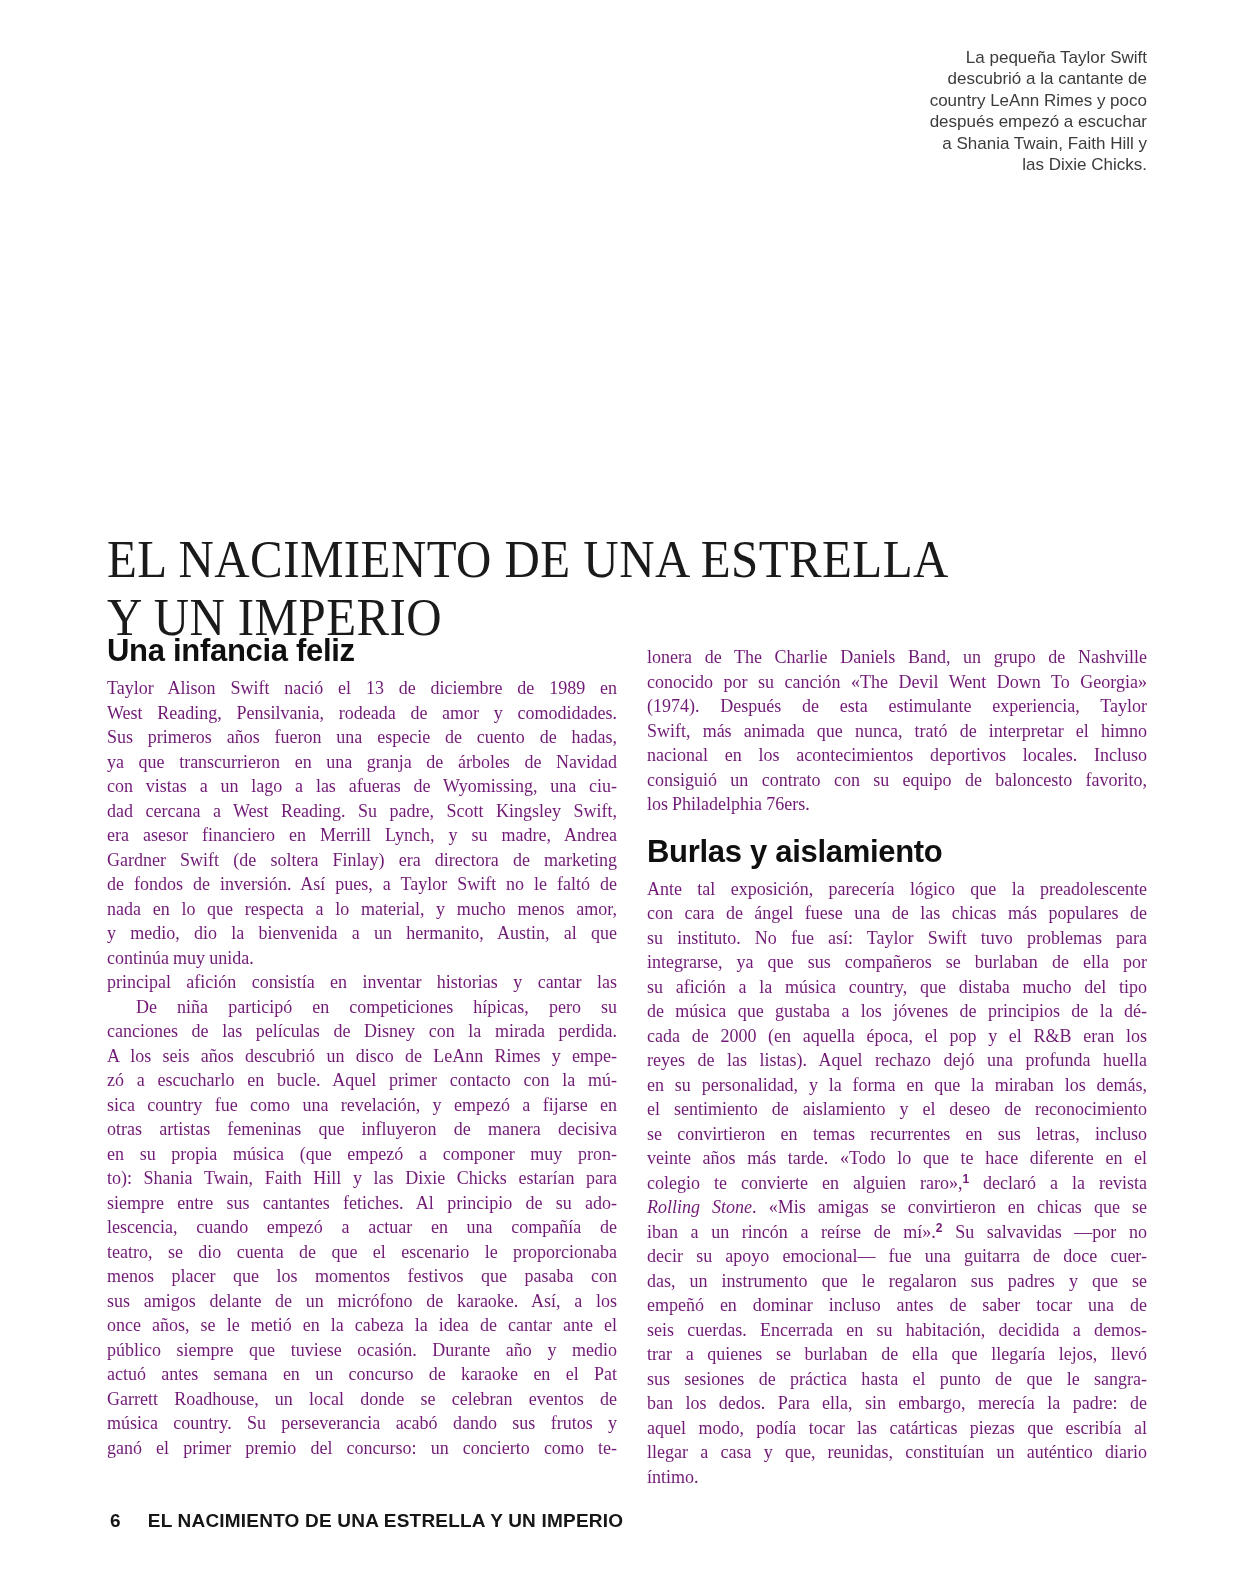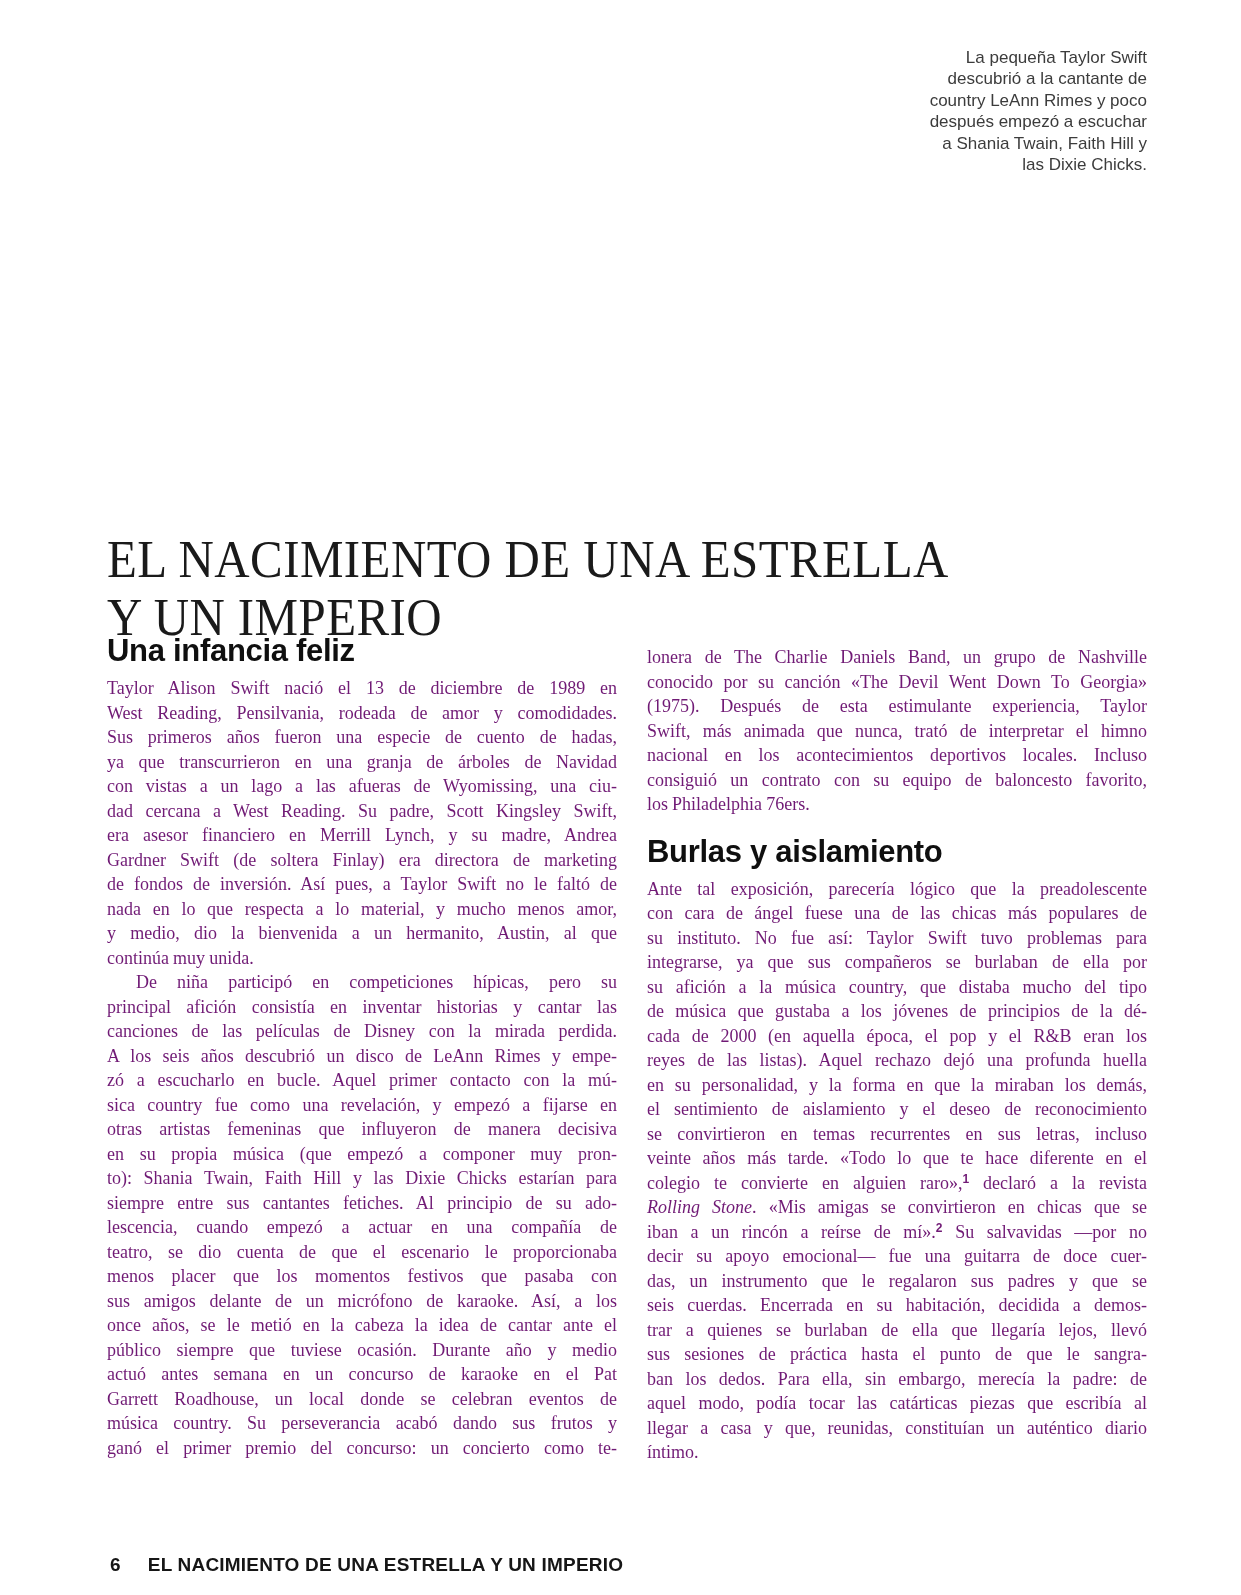--- a/index.html
+++ b/index.html
@@ -36,21 +36,21 @@
   .line.end   { text-align-last:left; }
   .line.first { text-indent:29px; }
   .italic { font-style:italic; }
   .sup {
     font-family:"Liberation Sans", sans-serif; font-weight:700;
     font-size:12px; vertical-align:6px; line-height:0;
   }
   .footer {
     position:absolute; left:110px; top:1510px;
     font-family:"Liberation Sans", sans-serif; font-weight:700;
-    font-size:19px; color:#161616; letter-spacing:0.2px;margin-top:44px;
+    font-size:19px; color:#161616; letter-spacing:0.2px;
   }
   .footer .num { margin-right:27px; }
 </style>
 </head>
 <body>
 
 <div class="page">
 
   <div class="caption">
       <div class="pline">La pequeña Taylor Swift</div>
@@ -77,22 +77,22 @@
           <div class="line"><span>con vistas a un lago a las afueras de Wyomissing, una ciu-</span></div>
           <div class="line"><span>dad cercana a West Reading. Su padre, Scott Kingsley Swift,</span></div>
           <div class="line"><span>era asesor financiero en Merrill Lynch, y su madre, Andrea</span></div>
           <div class="line"><span>Gardner Swift (de soltera Finlay) era directora de marketing</span></div>
           <div class="line"><span>de fondos de inversión. Así pues, a Taylor Swift no le faltó de</span></div>
           <div class="line"><span>nada en lo que respecta a lo material, y mucho menos amor,</span></div>
           <div class="line"><span>y medio, dio la bienvenida a un hermanito, Austin, al que</span></div>
           <div class="line end"><span>continúa muy unida.</span></div>
         </div>
         <div class="para">
+          <div class="line"><span>principal afición consistía en inventar historias y cantar las</span></div>
           <div class="line first"><span>De niña participó en competiciones hípicas, pero su</span></div>
-          <div class="line"><span>principal afición consistía en inventar historias y cantar las</span></div>
           <div class="line"><span>canciones de las películas de Disney con la mirada perdida.</span></div>
           <div class="line"><span>A los seis años descubrió un disco de LeAnn Rimes y empe-</span></div>
           <div class="line"><span>zó a escucharlo en bucle. Aquel primer contacto con la mú-</span></div>
           <div class="line"><span>sica country fue como una revelación, y empezó a fijarse en</span></div>
           <div class="line"><span>otras artistas femeninas que influyeron de manera decisiva</span></div>
           <div class="line"><span>en su propia música (que empezó a componer muy pron-</span></div>
           <div class="line"><span>to): Shania Twain, Faith Hill y las Dixie Chicks estarían para</span></div>
           <div class="line"><span>siempre entre sus cantantes fetiches. Al principio de su ado-</span></div>
           <div class="line"><span>lescencia, cuando empezó a actuar en una compañía de</span></div>
           <div class="line"><span>teatro, se dio cuenta de que el escenario le proporcionaba</span></div>
@@ -103,21 +103,21 @@
           <div class="line"><span>actuó antes semana en un concurso de karaoke en el Pat</span></div>
           <div class="line"><span>Garrett Roadhouse, un local donde se celebran eventos de</span></div>
           <div class="line"><span>música country. Su perseverancia acabó dando sus frutos y</span></div>
           <div class="line"><span>ganó el primer premio del concurso: un concierto como te-</span></div>
         </div>
       </div>
     <div class="col-right">
         <div class="para">
           <div class="line"><span>lonera de The Charlie Daniels Band, un grupo de Nashville</span></div>
           <div class="line"><span>conocido por su canción «The Devil Went Down To Georgia»</span></div>
-          <div class="line"><span>(1975). Después de esta estimulante experiencia, Taylor</span></div>
+          <div class="line"><span>(1974). Después de esta estimulante experiencia, Taylor</span></div>
           <div class="line"><span>Swift, más animada que nunca, trató de interpretar el himno</span></div>
           <div class="line"><span>nacional en los acontecimientos deportivos locales. Incluso</span></div>
           <div class="line"><span>consiguió un contrato con su equipo de baloncesto favorito,</span></div>
           <div class="line end"><span>los Philadelphia 76ers.</span></div>
         </div>
         <h2 class="col-heading">Burlas y aislamiento</h2>
         <div class="para">
           <div class="line"><span>Ante tal exposición, parecería lógico que la preadolescente</span></div>
           <div class="line"><span>con cara de ángel fuese una de las chicas más populares de</span></div>
           <div class="line"><span>su instituto. No fue así: Taylor Swift tuvo problemas para</span></div>
@@ -128,20 +128,21 @@
           <div class="line"><span>reyes de las listas). Aquel rechazo dejó una profunda huella</span></div>
           <div class="line"><span>en su personalidad, y la forma en que la miraban los demás,</span></div>
           <div class="line"><span>el sentimiento de aislamiento y el deseo de reconocimiento</span></div>
           <div class="line"><span>se convirtieron en temas recurrentes en sus letras, incluso</span></div>
           <div class="line"><span>veinte años más tarde. «Todo lo que te hace diferente en el</span></div>
           <div class="line"><span>colegio te convierte en alguien raro»,</span><span class="sup">1</span><span> declaró a la revista</span></div>
           <div class="line"><span class="italic">Rolling Stone</span><span>. «Mis amigas se convirtieron en chicas que se</span></div>
           <div class="line"><span>iban a un rincón a reírse de mí».</span><span class="sup">2</span><span> Su salvavidas —por no</span></div>
           <div class="line"><span>decir su apoyo emocional— fue una guitarra de doce cuer-</span></div>
           <div class="line"><span>das, un instrumento que le regalaron sus padres y que se</span></div>
+          <div class="line"><span>empeñó en dominar incluso antes de saber tocar una de</span></div>
           <div class="line"><span>seis cuerdas. Encerrada en su habitación, decidida a demos-</span></div>
           <div class="line"><span>trar a quienes se burlaban de ella que llegaría lejos, llevó</span></div>
           <div class="line"><span>sus sesiones de práctica hasta el punto de que le sangra-</span></div>
           <div class="line"><span>ban los dedos. Para ella, sin embargo, merecía la padre: de</span></div>
           <div class="line"><span>aquel modo, podía tocar las catárticas piezas que escribía al</span></div>
           <div class="line"><span>llegar a casa y que, reunidas, constituían un auténtico diario</span></div>
           <div class="line end"><span>íntimo.</span></div>
         </div>
       </div>
   </div>

